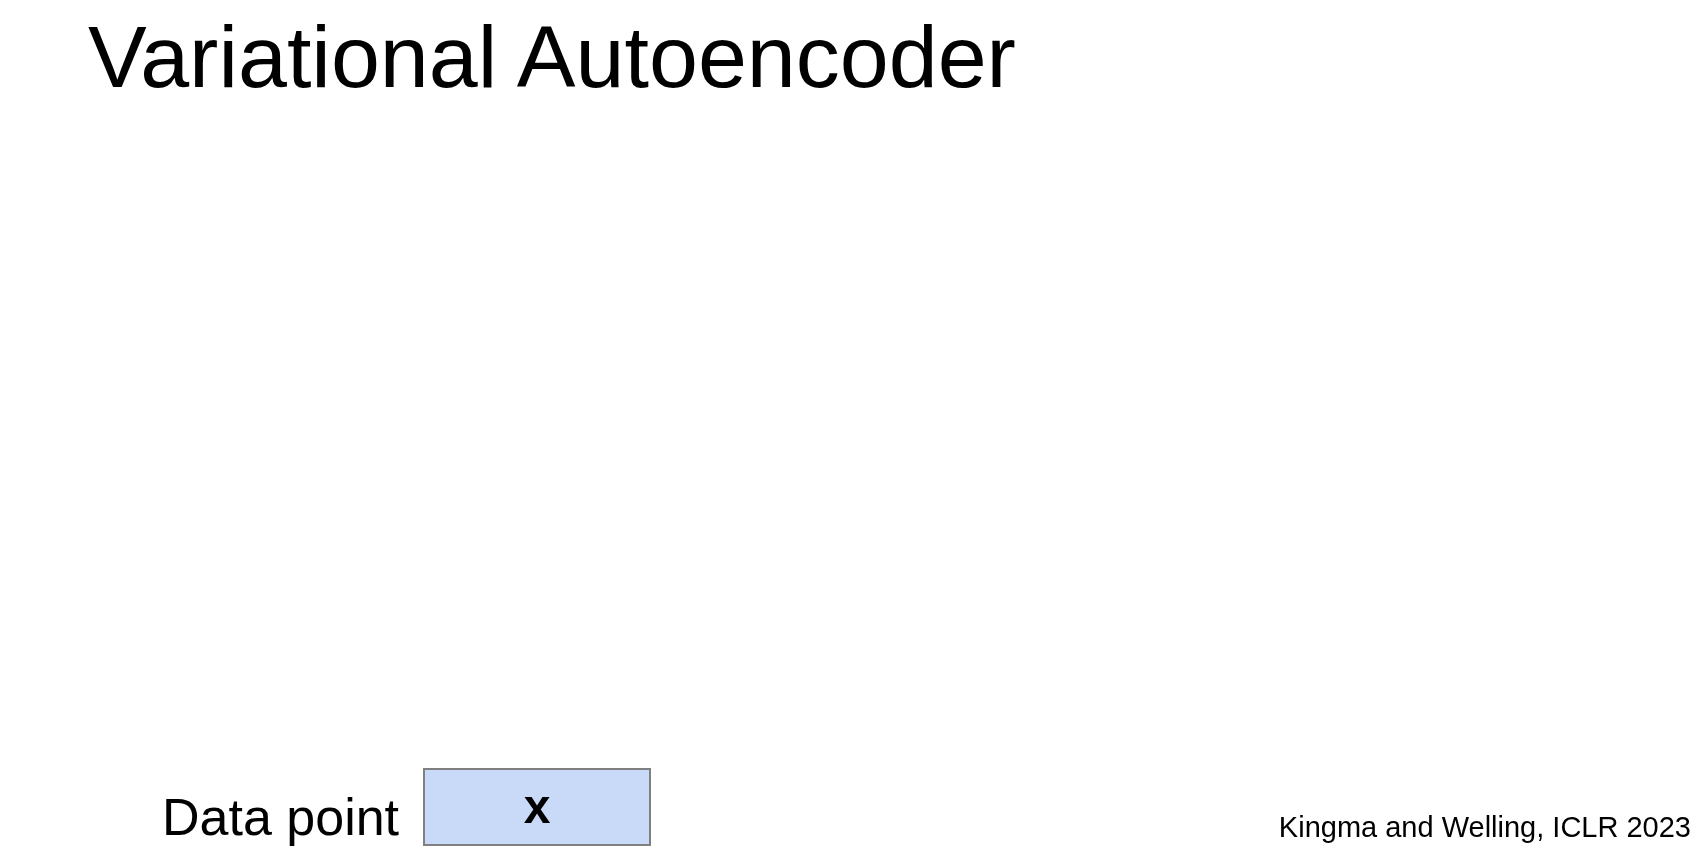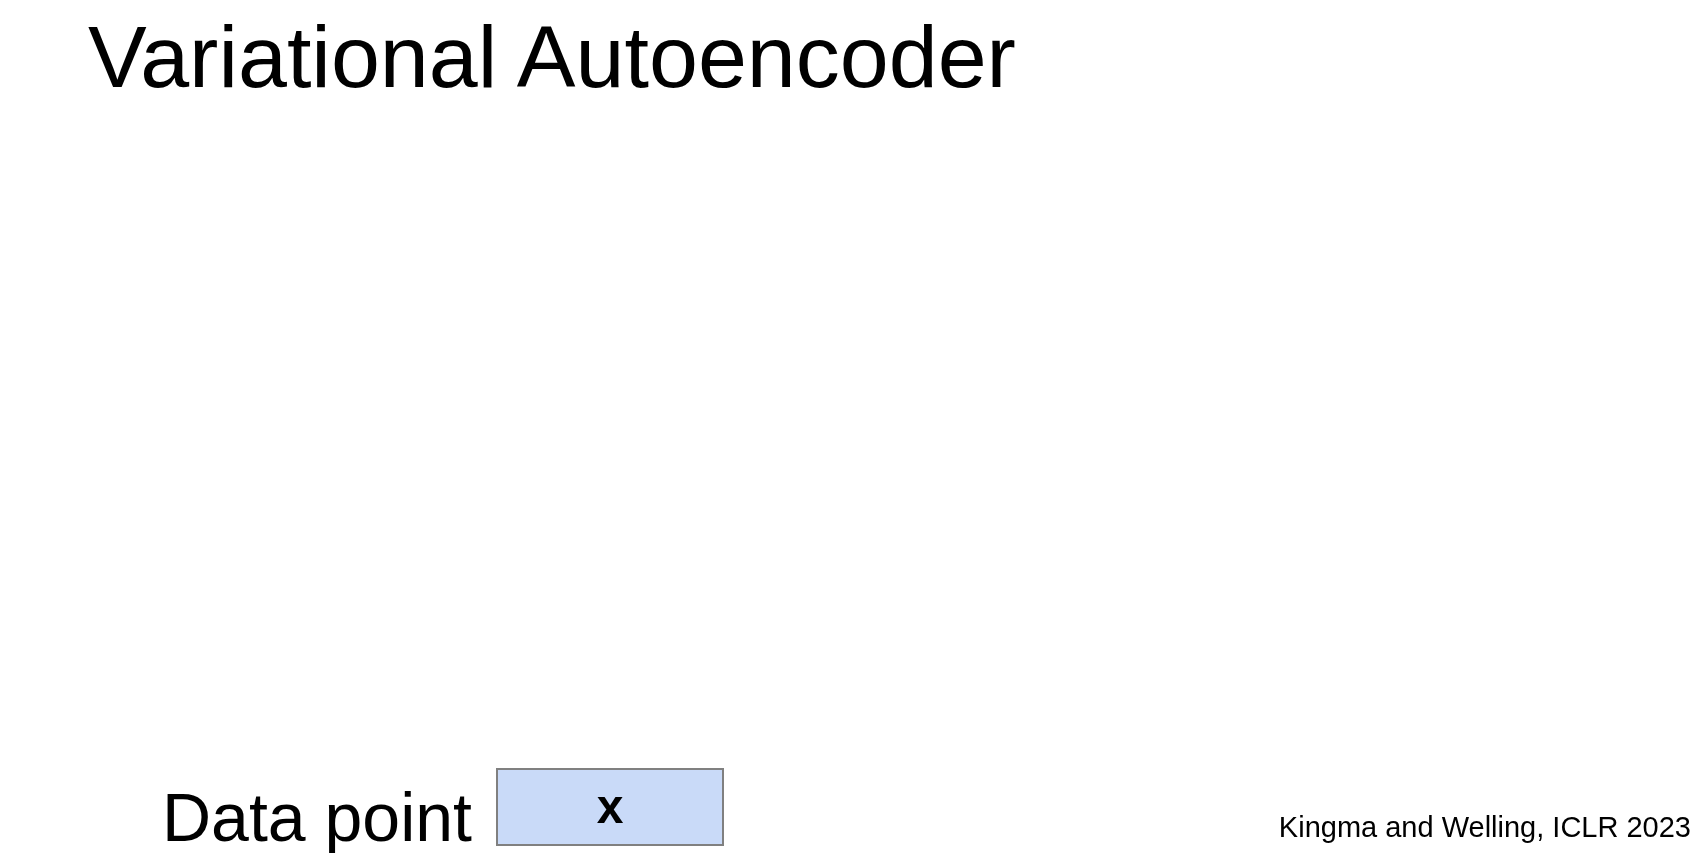--- a/index.html
+++ b/index.html
@@ -31,21 +31,21 @@
   .datapoint-row {
     position: absolute;
     left: 162px;
     top: 768px;
     height: 78px;
     display: flex;
     align-items: center;
     gap: 24px;
   }
   .dp-label {
-    font-size: 68px;
+    font-size: 52px;
     line-height: 1;
     color: #000000;
     white-space: nowrap;
     margin-top: 20px;
   }
   .x-node {
     width: 228px;
     height: 78px;
     box-sizing: border-box;
     border: 2px solid #808080;

